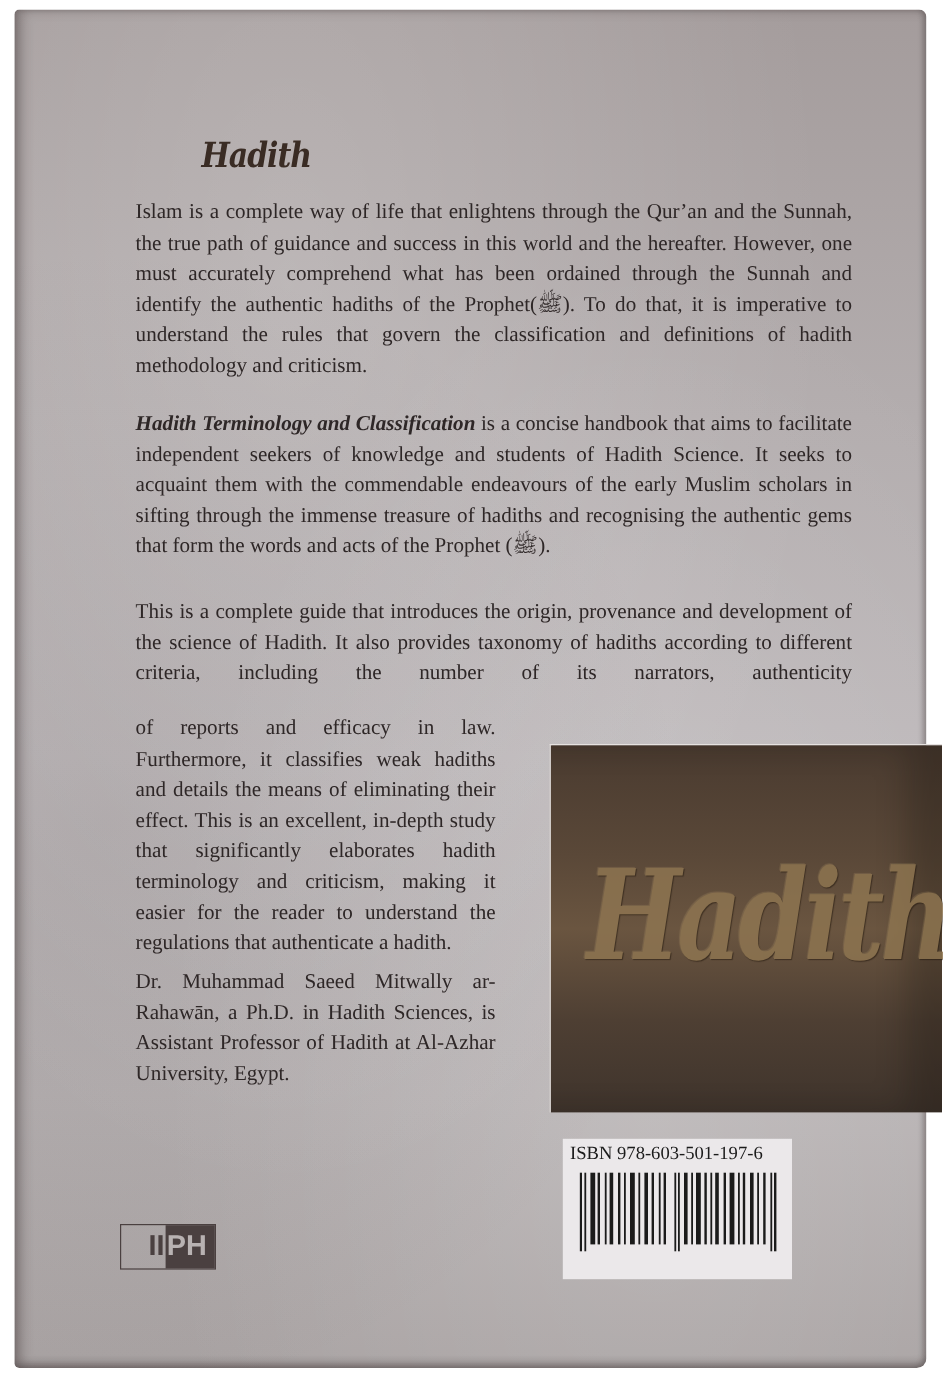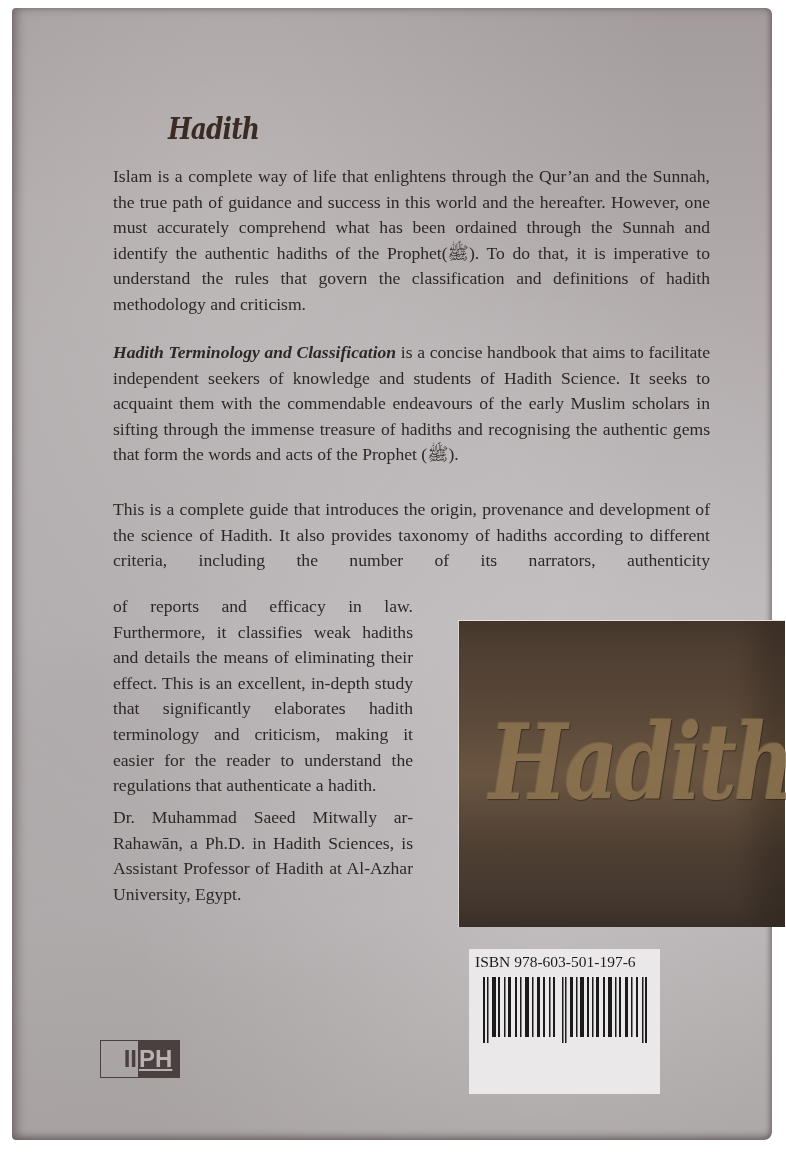--- a/index.html
+++ b/index.html
@@ -50,36 +50,36 @@
     border-top:1px solid #e6e2e0; border-left:1px solid #d8d3d0;
     box-shadow: inset -30px 0 24px rgba(20,15,10,0.25);
   }
   .panel-word {
     position:absolute; left:30px; top:80px; font-family:"DejaVu Serif",serif; font-weight:bold; font-style:italic;
     font-size:104px; color:#8e7551; letter-spacing:-4px;
     text-shadow: 1px 1px 1px rgba(30,20,10,0.6), -1px -1px 1px rgba(200,170,120,0.25);
     transform:scaleX(0.8); transform-origin:left; opacity:0.85;
   }
   .isbn {
-    position:absolute; left:457px; top:941px; width:191px; height:145px; background:#ebe8ea;
+    position:absolute; left:457px; top:941px; width:191px; height:117px; background:#ebe8ea;
   }
   .isbn-label {
     position:absolute; left:6px; top:4px; font-size:15.5px; color:#1b1b1b; white-space:nowrap;
   }
   .barcode { position:absolute; left:14px; top:28px; width:165px; height:66px; }
   .isbn-digits {
     position:absolute; left:2px; top:89px; width:189px; font-family:"DejaVu Sans",sans-serif;
     font-size:20px; color:#1b1b1b; white-space:nowrap; letter-spacing:0.5px;
   }
   .logo {
     position:absolute; left:100px; top:1020px; width:78px; height:36px;
     border:1px solid #4a4040; display:flex;
   }
   .logo .l { width:36px; background:transparent; color:#4a4040; font-family:"Liberation Sans",sans-serif; font-weight:bold; font-size:24px; display:flex; align-items:center; justify-content:flex-end; padding-right:1px; }
-  .logo .r { flex:1; background:#4a4040; color:#b8b2b2; font-family:"Liberation Sans",sans-serif; font-weight:bold; font-size:24px; display:flex; align-items:center; padding-left:1px;text-decoration:underline; }
+  .logo .r { flex:1; background:#4a4040; color:#b8b2b2; font-family:"Liberation Sans",sans-serif; font-weight:bold; font-size:24px; display:flex; align-items:center; padding-left:1px; }
 </style>
 </head>
 <body>
 
 <div class="book">
 
   <div class="title-row">
     <span class="title-gothic">Hadith</span>
   </div>
 
@@ -138,18 +138,18 @@
         <rect x="136" y="0" width="2" height="60"></rect>
         <rect x="142" y="0" width="3" height="60"></rect>
         <rect x="148" y="0" width="1.5" height="60"></rect>
         <rect x="153" y="0" width="2" height="60"></rect>
         <rect x="159" y="0" width="1.5" height="66"></rect>
         <rect x="162" y="0" width="2" height="66"></rect>
       </g>
     </svg>
   </div>
 
-  <div class="logo" style="left:88px; top:1012px;margin-top:20px;">
+  <div class="logo" style="left:88px; top:1012px;">
     <span class="l">II</span>
     <span class="r">PH</span>
   </div>
 
 </div>
 
 </body></html>

